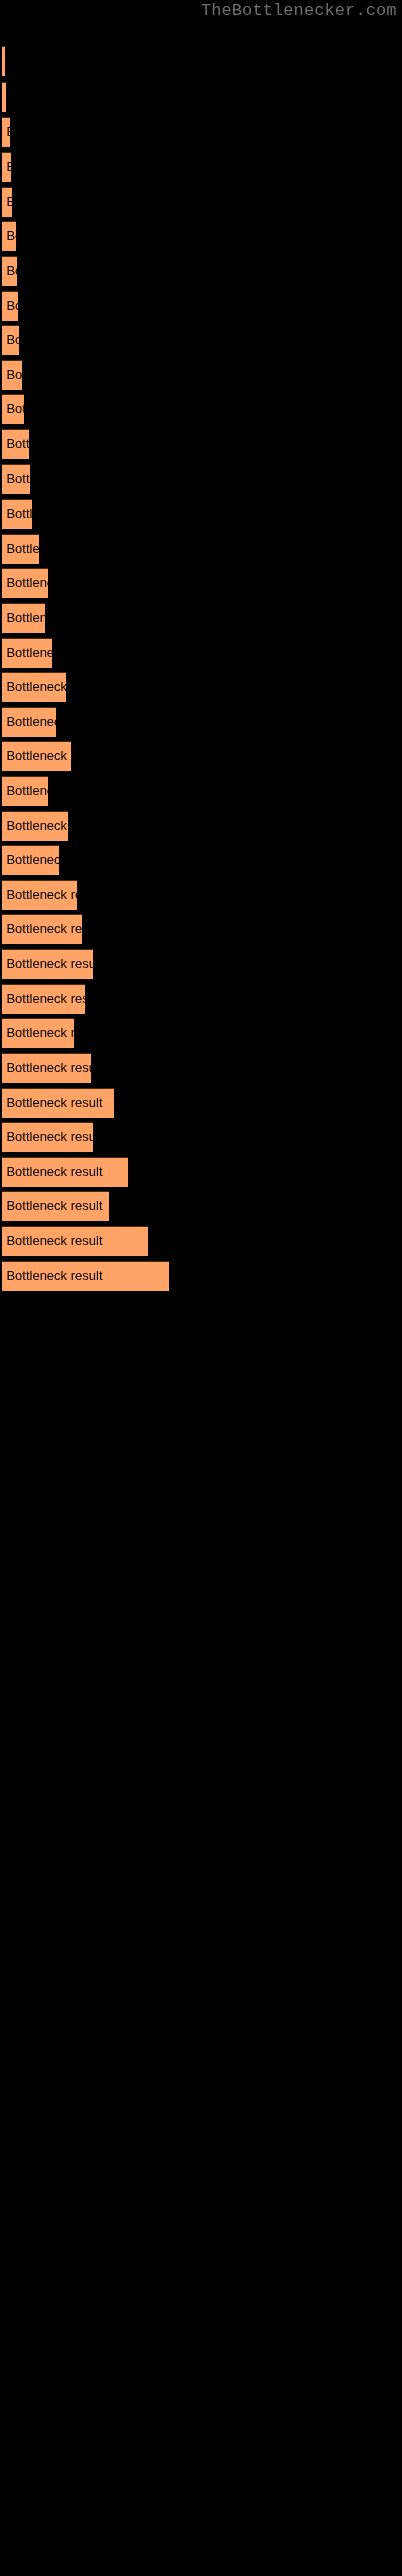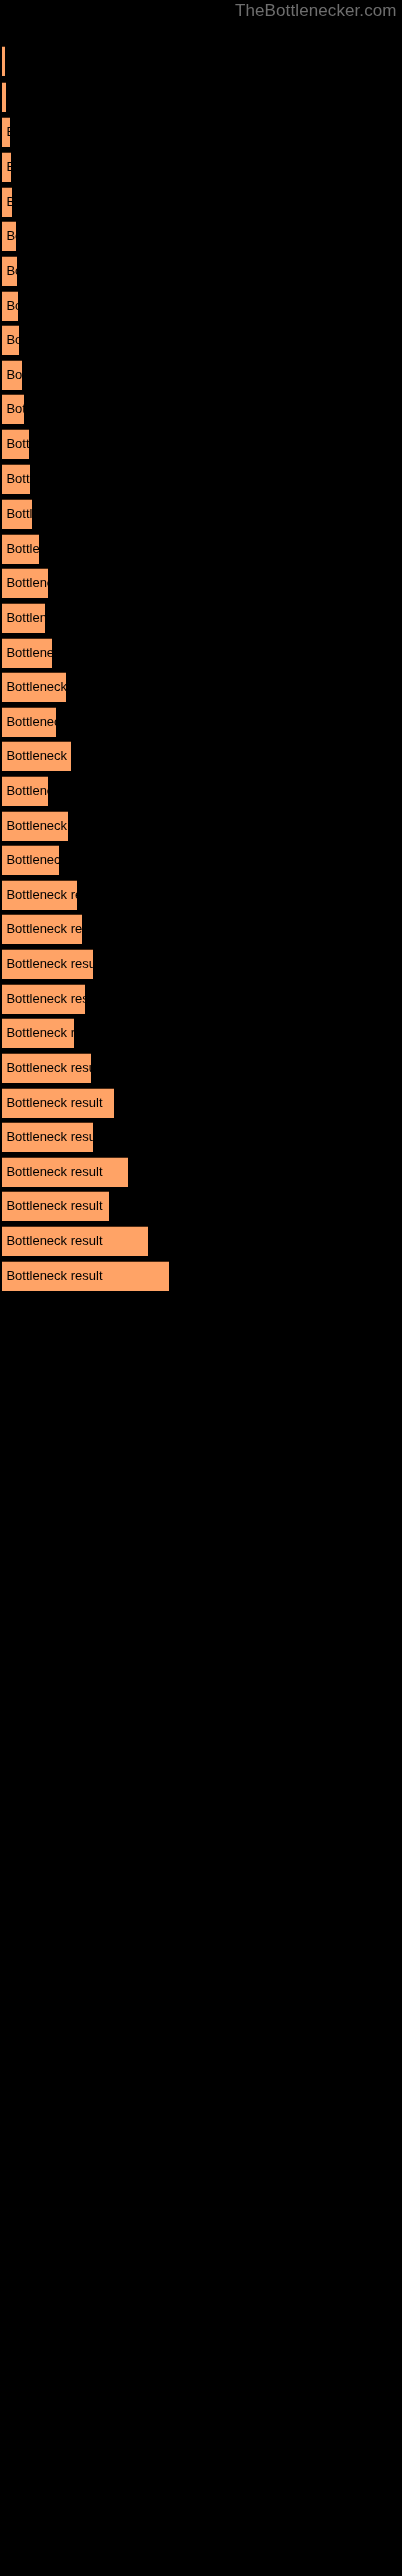--- a/index.html
+++ b/index.html
@@ -20,21 +20,21 @@
     left: 0; top: 0;
     width: 403px;
     height: 2576px;
     background: #000000;
   }
 
   .watermark {
     position: absolute;
     right: 6.4px;
     top: 0.8px;
-    font-family: Liberation Sans, sans-serif;
+    font-family: Liberation Mono, monospace;
     font-size: 17px;
     color: #6e6e6e;
     letter-spacing: 0.1px;
     white-space: nowrap;
     line-height: 19.3px;
   }
 
   .plot {
     position: absolute;
     left: 0;

